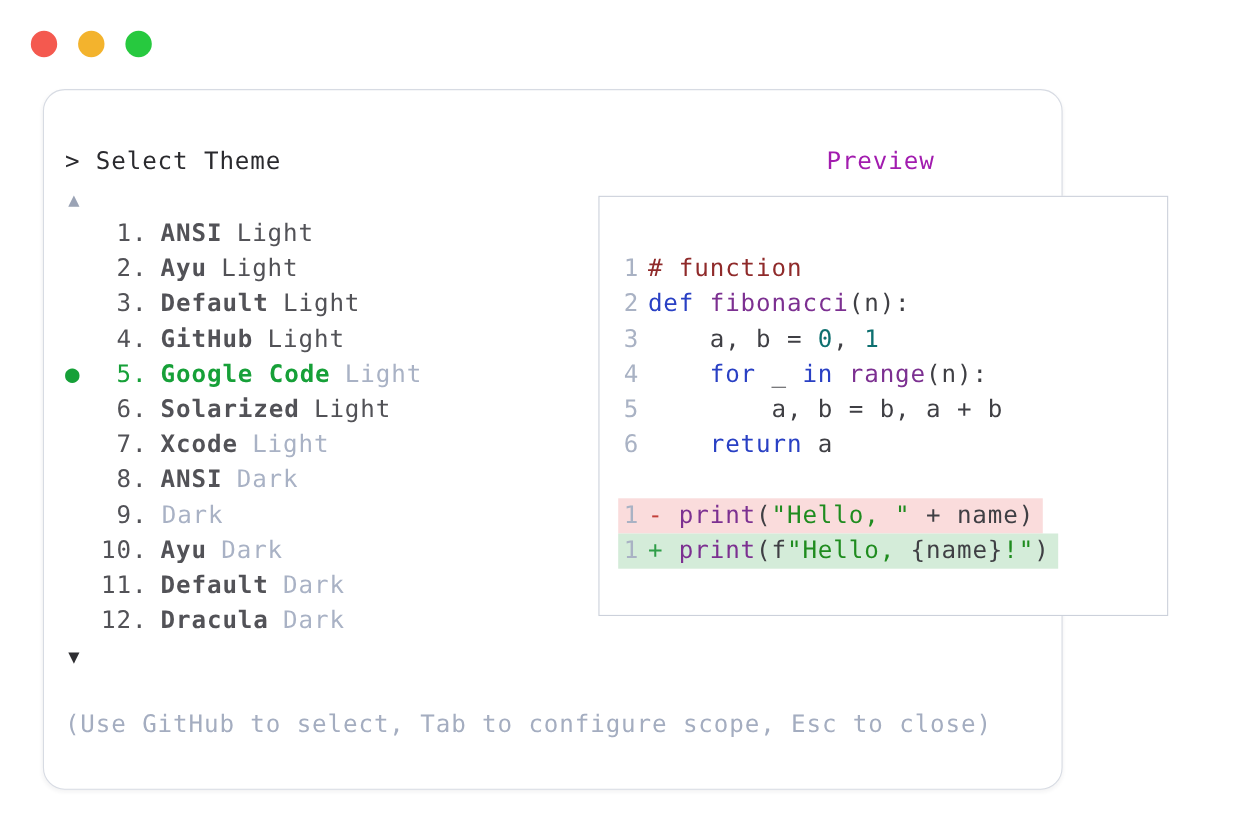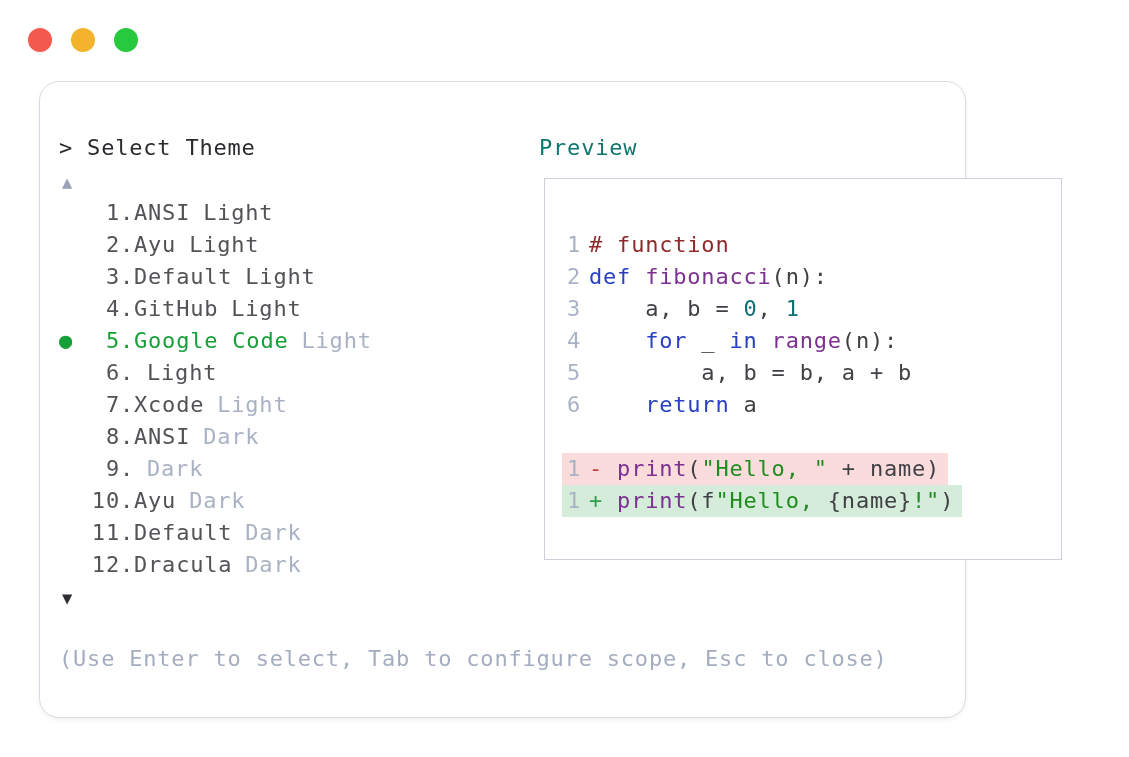--- a/index.html
+++ b/index.html
@@ -28,28 +28,28 @@
   .prompt-header { height: 32px; line-height: 32px; color: #2a2a2e; white-space: pre; }
   .scroll-row { height: 33px; line-height: 33px; padding-left: 3px; }
   .scroll-up   { color: #9aa3b5; font-size: 17px; cursor: pointer; }
   .scroll-down-row { height: 32px; line-height: 32px; padding-left: 3px; }
   .scroll-down { color: #2e2e32; font-size: 17px; cursor: pointer; }
 
   .theme-list {}
   .trow { display: flex; height: 32px; line-height: 32px; cursor: pointer; }
   .marker { width: 31px; color: #16a038; }
   .num { width: 44px; text-align: right; white-space: pre; }
-  .nm  { white-space: pre; }
+  .nm  { margin-left: 12px; white-space: pre; font-weight: bold; }
   .sfx { margin-left: 13px; white-space: pre; }
   .trow.selected .num, .trow.selected .nm { color: #16a038; }
   .trow .sfx.mut { color: #a9b2c5; }
 
   .footer-hint { margin-top: 30px; height: 32px; line-height: 32px; color: #a4adc0; white-space: pre; }
 
-  .preview-label { height: 32px; line-height: 32px; color: #0f766e; }
+  .preview-label { height: 32px; line-height: 32px; color: #a21caf; text-align: center; }
   .preview-box {
     margin-top: 14px; margin-left: 5px; width: 518px; height: 382px;
     border: 1.5px solid #ccd1db; background: #ffffff;
     padding: 50px 0 0 20px;
   }
   .cline { display: flex; height: 32px; line-height: 32px; }
   .lnum { width: 16px; text-align: right; color: #a9b2c4; white-space: pre; }
   .ctext { margin-left: 8px; white-space: pre; }
   .ctext span { white-space: pre; }
   .blank-line { height: 32px; }
@@ -116,20 +116,21 @@
         </div>
         <div class="trow selected">
           <span class="marker">●</span>
           <span class="num">5.</span>
           <span class="nm">Google Code</span>
           <span class="sfx mut">Light</span>
         </div>
         <div class="trow">
           <span class="marker"></span>
           <span class="num">6.</span>
+          <span class="nm">Solarized</span>
           <span class="sfx">Light</span>
         </div>
         <div class="trow">
           <span class="marker"></span>
           <span class="num">7.</span>
           <span class="nm">Xcode</span>
           <span class="sfx mut">Light</span>
         </div>
         <div class="trow">
           <span class="marker"></span>
@@ -208,14 +209,14 @@
           <span class="dline added">
             <span class="lnum">1</span>
             <span class="ctext"><span class="tk-plus">+ </span><span class="tk-t">print</span><span class="tk-p">(f</span><span class="tk-s">"Hello, </span><span class="tk-p">{name}</span><span class="tk-s">!"</span><span class="tk-p">)</span></span>
           </span>
         </div>
 
       </div>
     </div>
   </div>
 
-  <div class="footer-hint">(Use Enter to select, Tab to configure scope, Esc to close)</div>
+  <div class="footer-hint">(Use GitHub to select, Tab to configure scope, Esc to close)</div>
 </div>
 
 </body></html>

